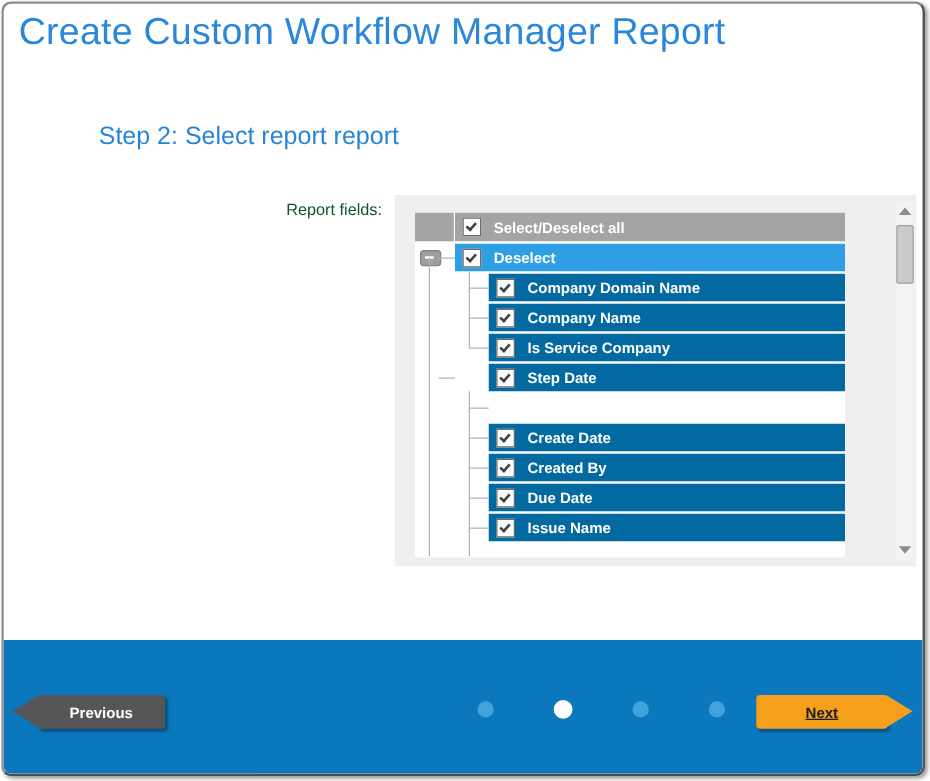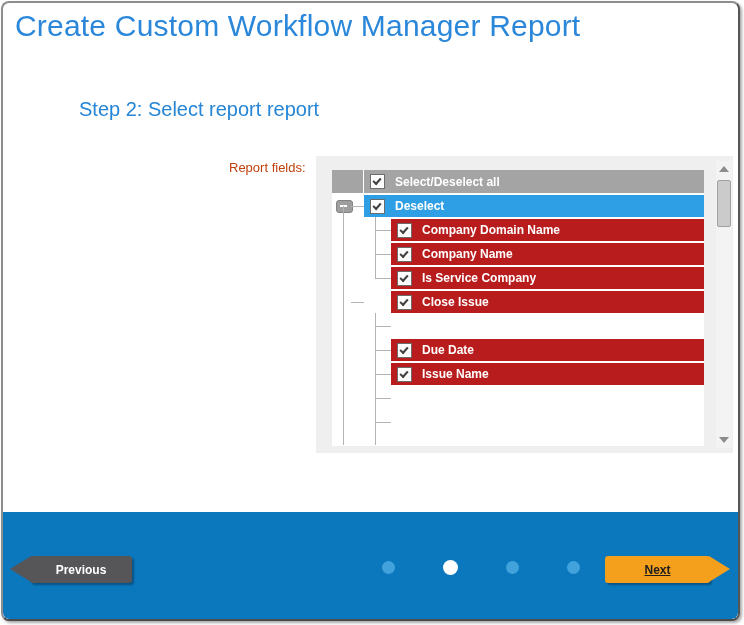--- a/index.html
+++ b/index.html
@@ -18,39 +18,39 @@
     position:absolute;left:12px;top:6px;
     font-size:30px;font-weight:300;color:#2b87d9;letter-spacing:.2px;
     white-space:nowrap;
   }
   .step-heading{
     position:absolute;left:76px;top:95px;
     font-size:20px;font-weight:300;color:#2585d6;white-space:nowrap;
   }
   .report-fields-label{
     position:absolute;left:226px;top:157px;
-    font-size:13px;color:#c2410c;
+    font-size:13px;color:#14532d;
   }
   
   .fields-panel{
     position:absolute;left:313px;top:153px;width:417px;height:297px;
     background:#efefef;
   }
   .tree-grid{
-    position:absolute;left:16px;top:14px;width:372px;height:276px;
+    position:absolute;left:16px;top:14px;width:344px;height:276px;
     background:#ffffff;overflow:hidden;
   }
   .trow{display:flex;height:22px;margin-bottom:2px;}
   .trow.header{height:23px;}
   .indent{flex:0 0 32px;position:relative;background:transparent;}
   .trow.child .indent{flex:0 0 59px;}
   .trow.header .indent{background:#a5a4a4;flex:0 0 31px;margin-right:1px;}
   .cell{
     flex:1;display:flex;align-items:center;padding-left:6px;
-    background:#b91c1c;
+    background:#0369a1;
   }
   .trow.header .cell{background:#a5a4a4;}
   .trow.selected .cell{background:#2f9fe5;}
   .lbl{margin-left:10px;color:#ffffff;font-size:12px;font-weight:700;white-space:nowrap;}
   
   .cb{
     width:13px;height:13px;flex:0 0 13px;position:relative;
     background:#fbfbfb;border:1px solid #6b6b6b;
     box-shadow:inset 0 0 0 1px #ffffff;
   }
@@ -166,29 +166,43 @@
           <span class="cb"></span>
           <span class="lbl">Is Service Company</span>
         </div>
       </div>
 
 
       <div class="trow child">
         <div class="indent"></div>
         <div class="cell">
           <span class="cb"></span>
-          <span class="lbl">Close Issue</span>
-        </div>
-      </div>
-
-      <div class="trow child">
-        <div class="indent"></div>
-      </div>
-
-
+          <span class="lbl">Step Date</span>
+        </div>
+      </div>
+
+      <div class="trow child">
+        <div class="indent"></div>
+      </div>
+
+      <div class="trow child">
+        <div class="indent"></div>
+        <div class="cell">
+          <span class="cb"></span>
+          <span class="lbl">Create Date</span>
+        </div>
+      </div>
+
+      <div class="trow child">
+        <div class="indent"></div>
+        <div class="cell">
+          <span class="cb"></span>
+          <span class="lbl">Created By</span>
+        </div>
+      </div>
 
       <div class="trow child">
         <div class="indent"></div>
         <div class="cell">
           <span class="cb"></span>
           <span class="lbl">Due Date</span>
         </div>
       </div>
 
       <div class="trow child">

